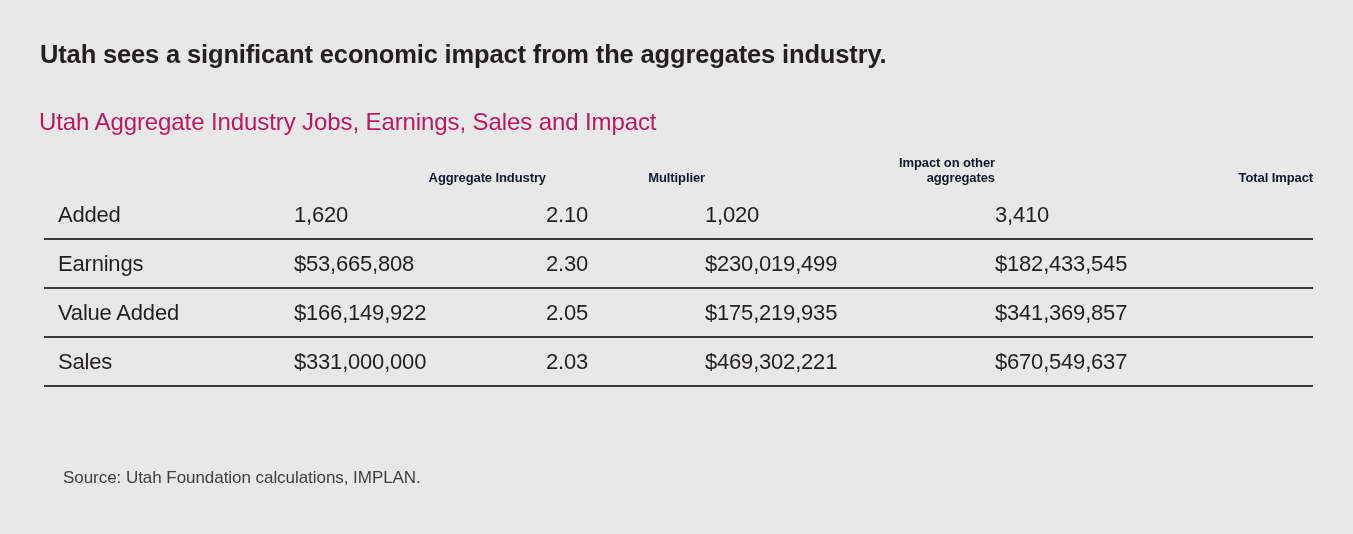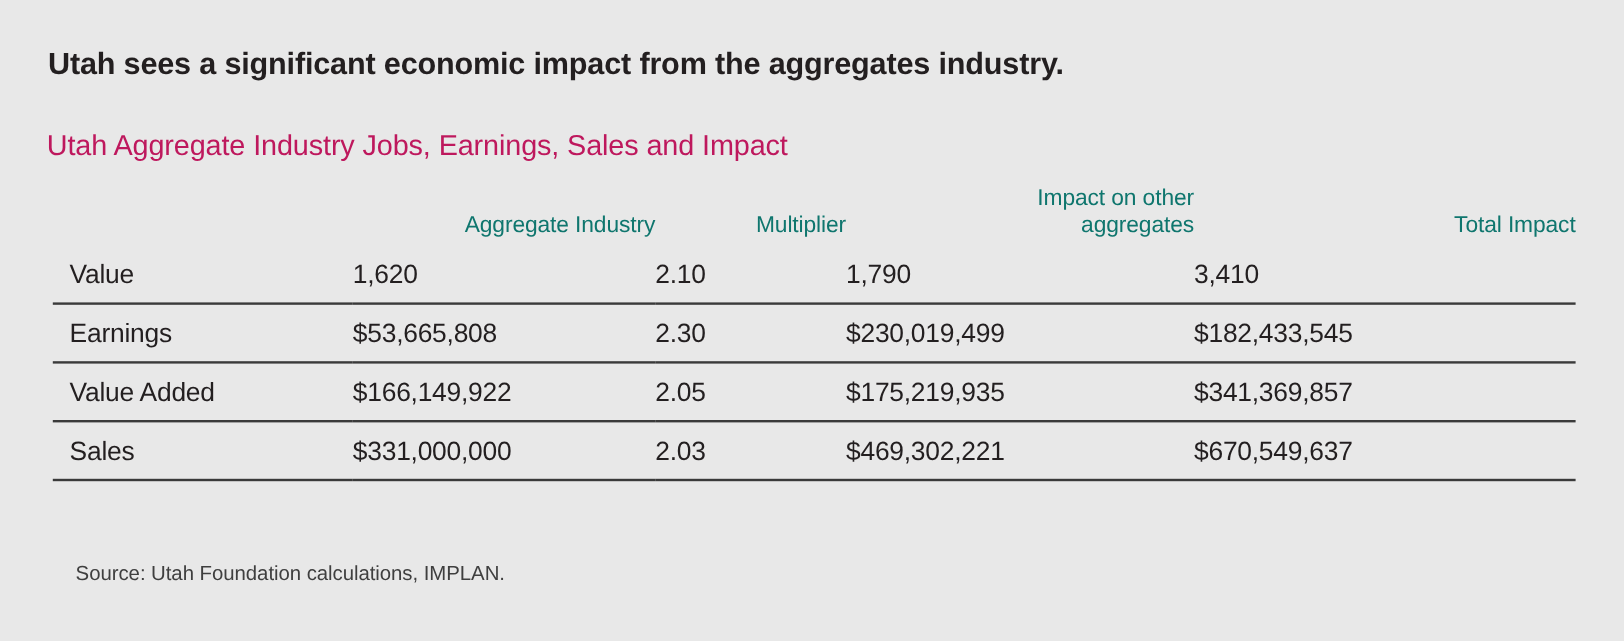--- a/index.html
+++ b/index.html
@@ -55,23 +55,23 @@
     border-collapse: collapse;
     table-layout: fixed;
   }
   table.data col.c-label  { width: 250px; }
   table.data col.c-agg    { width: 252px; }
   table.data col.c-mult   { width: 159px; }
   table.data col.c-other  { width: 290px; }
   table.data col.c-total  { width: 318px; }
 
   table.data thead th {
-    font-size: 19px;
-    font-weight: normal;
-    color: #0f766e;
+    font-size: 13px;
+    font-weight: bold;
+    color: #0f172a;
     text-align: right;
     vertical-align: bottom;
     padding: 0 0 6px 0;
     line-height: 1.17;
     letter-spacing: -0.1px;
   }
   table.data thead th.label-head {
     text-align: left;
   }
   table.data thead th .hl {
@@ -145,24 +145,24 @@
             <span class="hl">aggregates</span>
           </th>
           <th>
             <span class="hl"></span>
             <span class="hl">Total Impact</span>
           </th>
         </tr>
       </thead>
       <tbody>
         <tr>
-          <td class="row-label">Value</td>
+          <td class="row-label">Added</td>
           <td>1,620</td>
           <td>2.10</td>
-          <td>1,790</td>
+          <td>1,020</td>
           <td>3,410</td>
         </tr>
         <tr>
           <td class="row-label">Earnings</td>
           <td>$53,665,808</td>
           <td>2.30</td>
           <td>$230,019,499</td>
           <td>$182,433,545</td>
         </tr>
         <tr>

